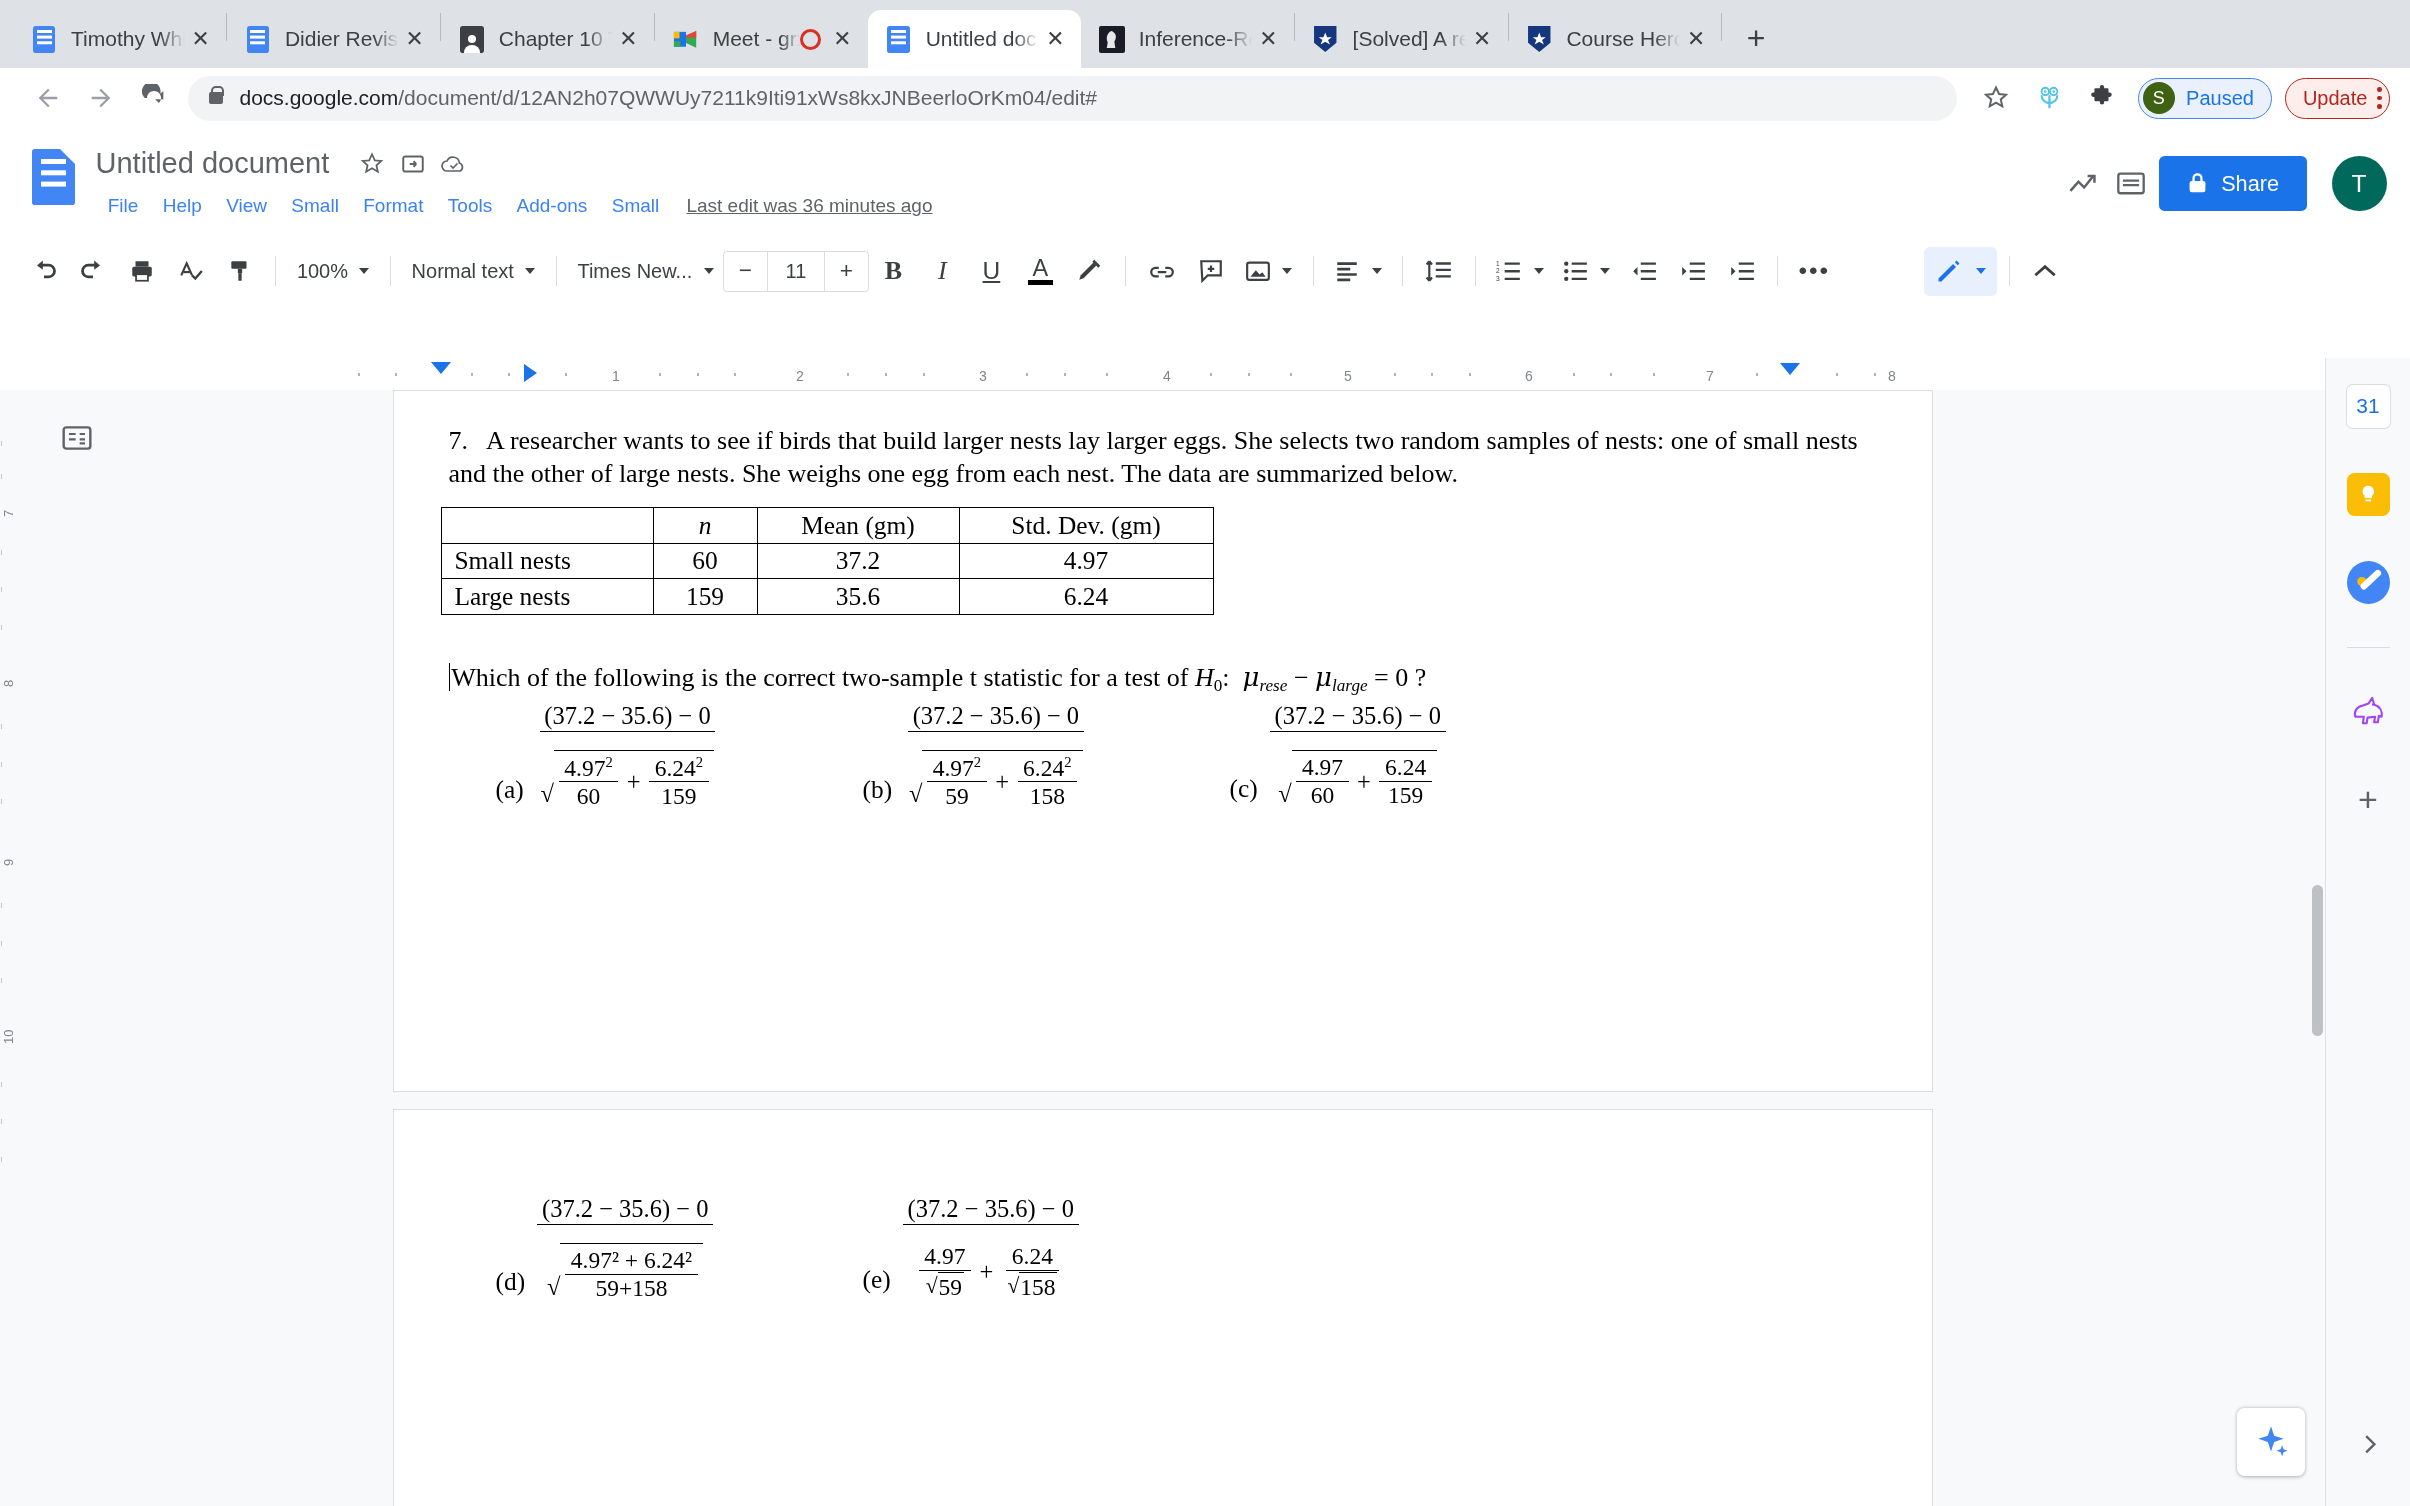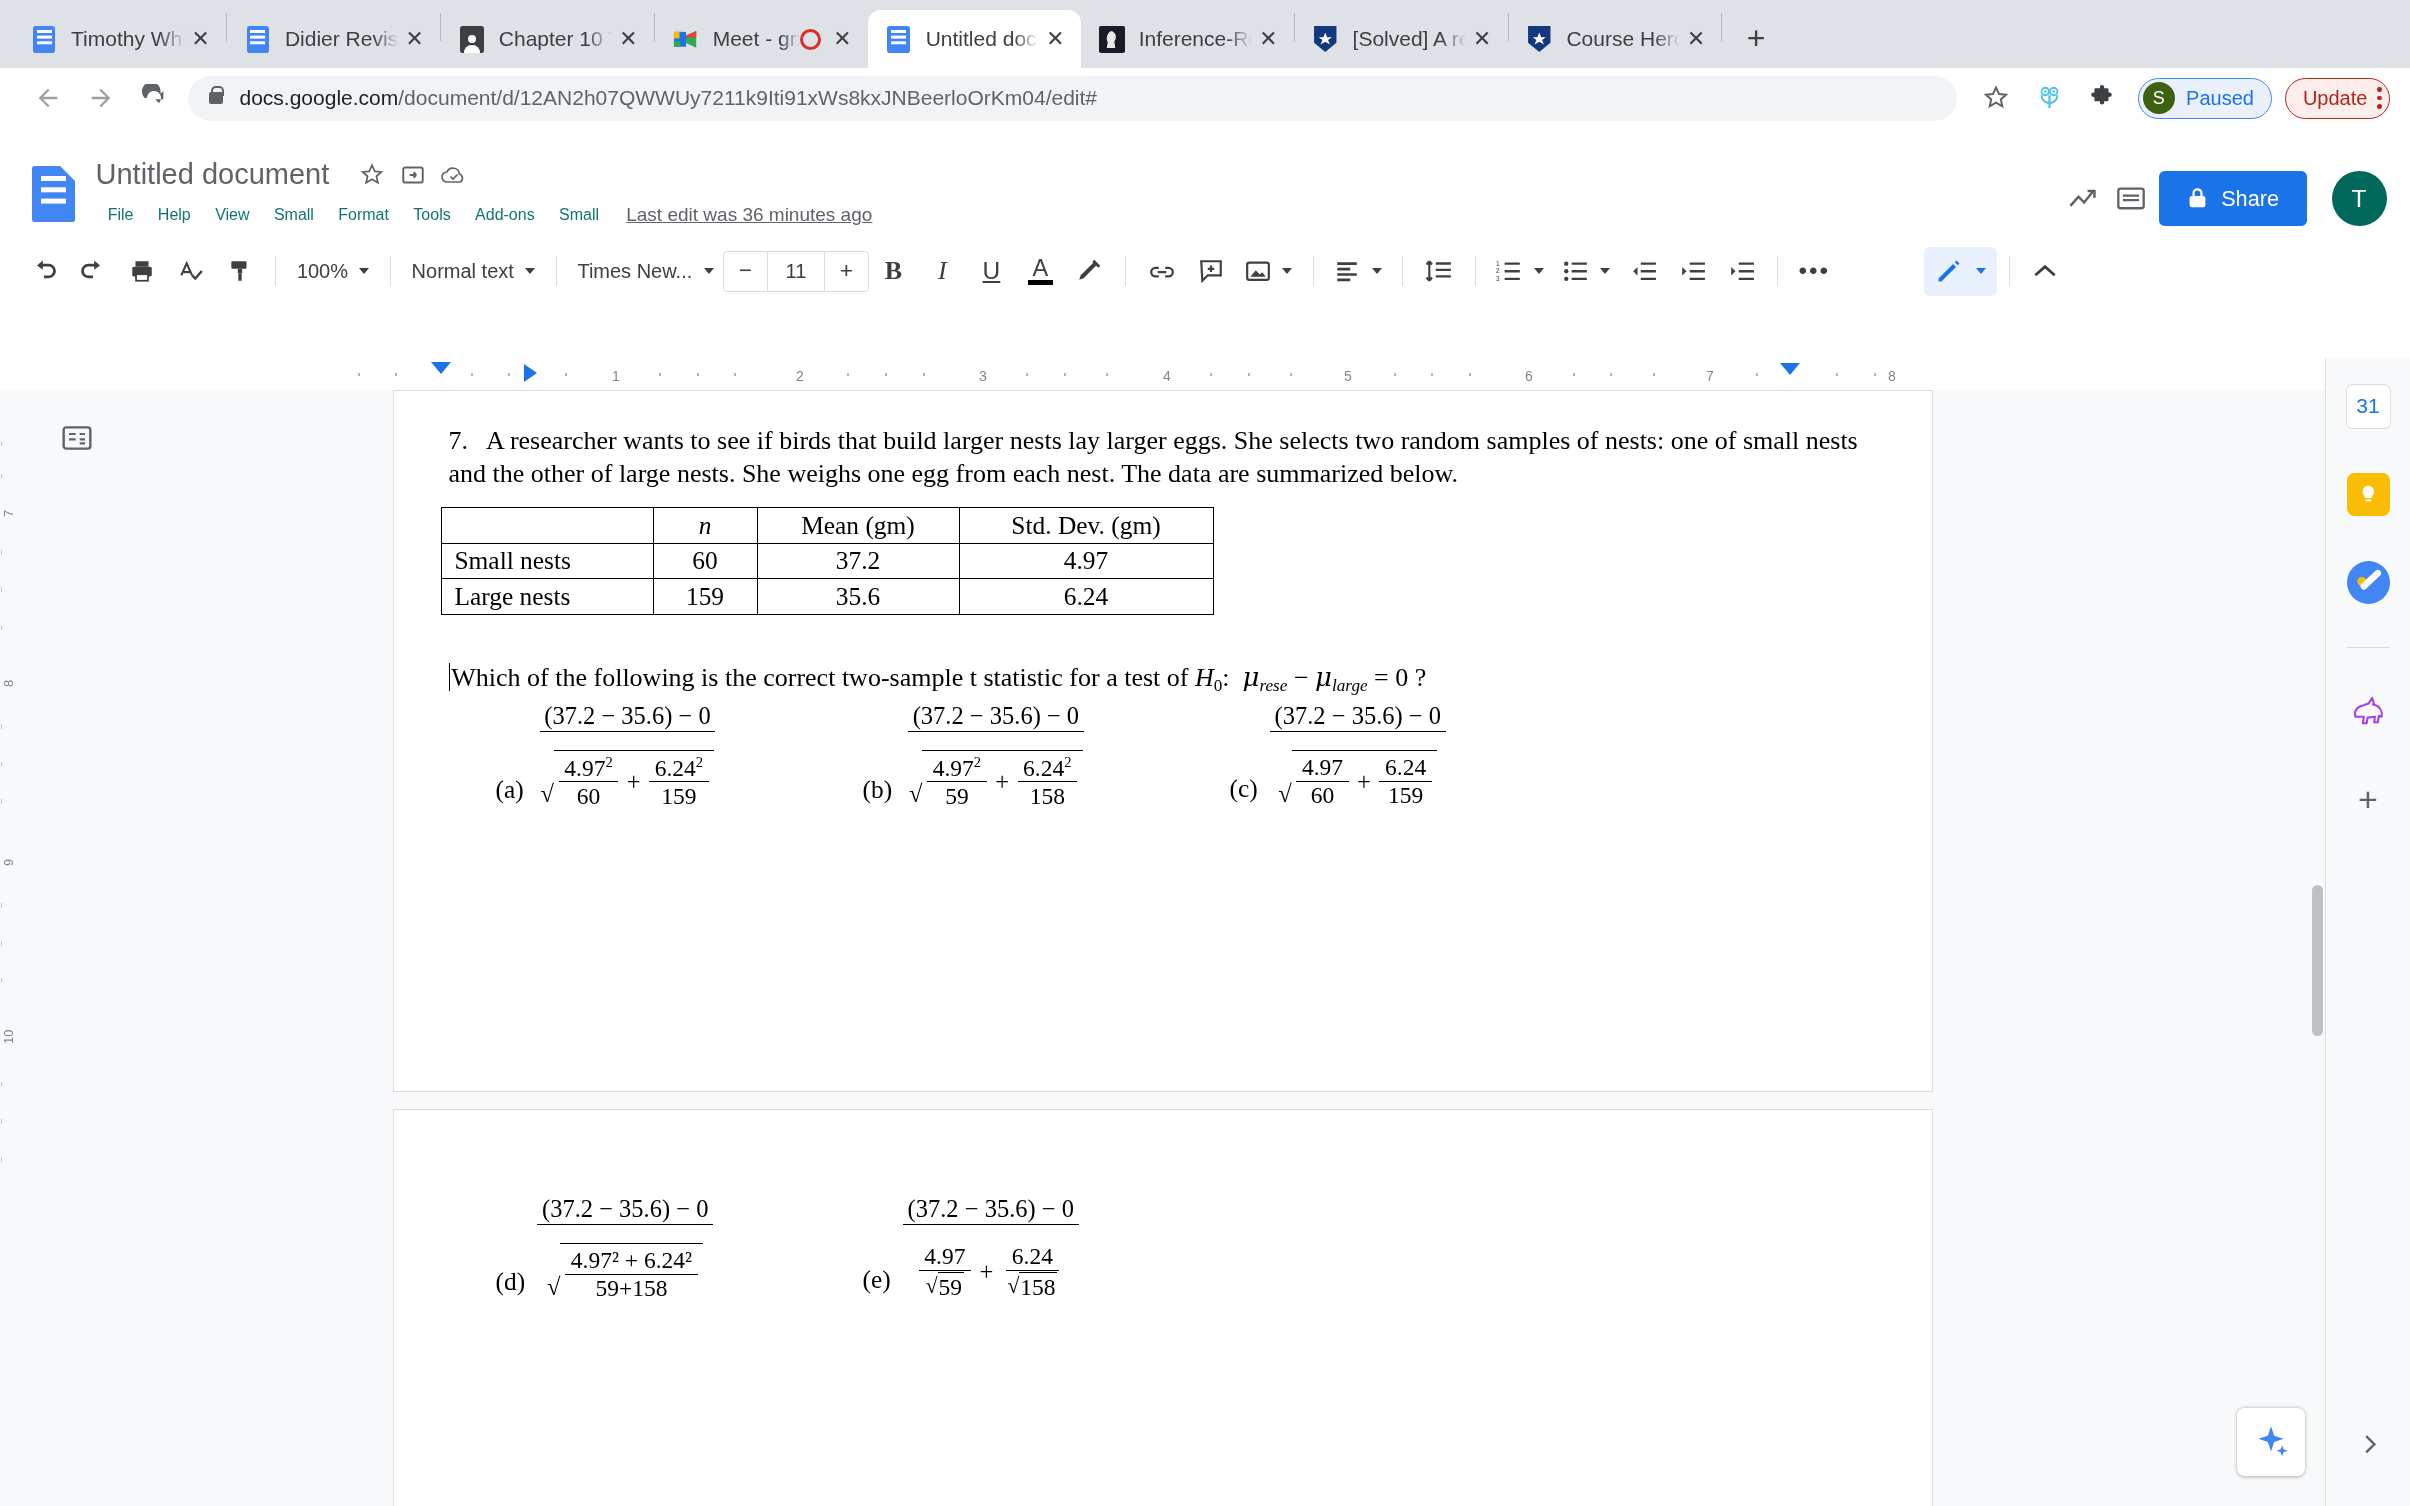--- a/index.html
+++ b/index.html
@@ -70,30 +70,30 @@
   .profilechip .lbl{font-size:20px;color:#1a73e8;}
   .updatechip{
     height:41px;border:1.9px solid #b3261e;border-radius:21px;display:flex;align-items:center;
     padding:0 7.5px 0 17px;background:#fdeeec;margin-left:13px;flex:none;
   }
   .updatechip .lbl{font-size:20px;color:#b3261e;margin-right:9.4px;}
   .kebab{display:flex;flex-direction:column;gap:3.8px;align-items:center;}
   .kebab i{width:4.7px;height:4.7px;border-radius:50%;background:#b3261e;display:block;}
 
   
-  .docsheader{ height:113px; background:#fff; display:flex; align-items:center; padding:15px 24.5px 0 24.5px;}
+  .docsheader{ height:113px; background:#fff; display:flex; align-items:flex-start; padding:15px 24.5px 0 24.5px;}
   .docslogo{ width:58px;height:58px;margin:5.6px 13px 0 0;flex:none; position:relative;}
   .docslogo .pg{width:43px;height:56px;background:#4285f4;border-radius:2.8px;position:relative;margin-left:7.5px;}
   .docslogo .pg::after{content:"";position:absolute;top:10.4px;left:9.4px;width:24.5px;height:4.7px;background:#fff;box-shadow:0 11.3px 0 #fff,0 22.6px 0 #fff;}
   .docslogo .pg::before{content:"";position:absolute;top:0;right:0;border-left:15px solid transparent;border-top:15px solid #fff;}
   .titlerow{display:flex;align-items:center;gap:0;}
   .doctitle{font-size:29px;color:#5f6368;margin-right:22.6px;}
   .hicon{width:41px;height:41px;display:flex;align-items:center;justify-content:center;color:#5f6368;flex:none;}
   .menurow{display:flex;align-items:center;margin-top:5.6px;}
-  .menurow .mi{font-size:16px;color:#0f766e;padding:5.6px 12.2px;border-radius:3.8px;}
+  .menurow .mi{font-size:19px;color:#3b82f6;padding:5.6px 12.2px;border-radius:3.8px;}
   .lastedit{font-size:19px;color:#5f6368;text-decoration:underline;margin-left:15px;}
   .headright{margin-left:auto;display:flex;align-items:center;gap:7.5px;padding-top:13px;}
   .sharebtn{height:55px;background:#1a73e8;color:#fff;border-radius:5.6px;display:flex;
     align-items:center;padding:0 28px;font-size:21.7px;gap:13px;}
   .acct{width:55px;height:55px;border-radius:50%;background:#00695c;color:#fff;display:flex;
     align-items:center;justify-content:center;font-size:24.5px;margin-left:17px;}
 
   
   .toolbar{height:60px;background:#fff;display:flex;align-items:center;padding:0 19px;}
   .tb{width:49px;height:49px;display:flex;align-items:center;justify-content:center;color:#3c4043;flex:none;border-radius:3.8px;}

